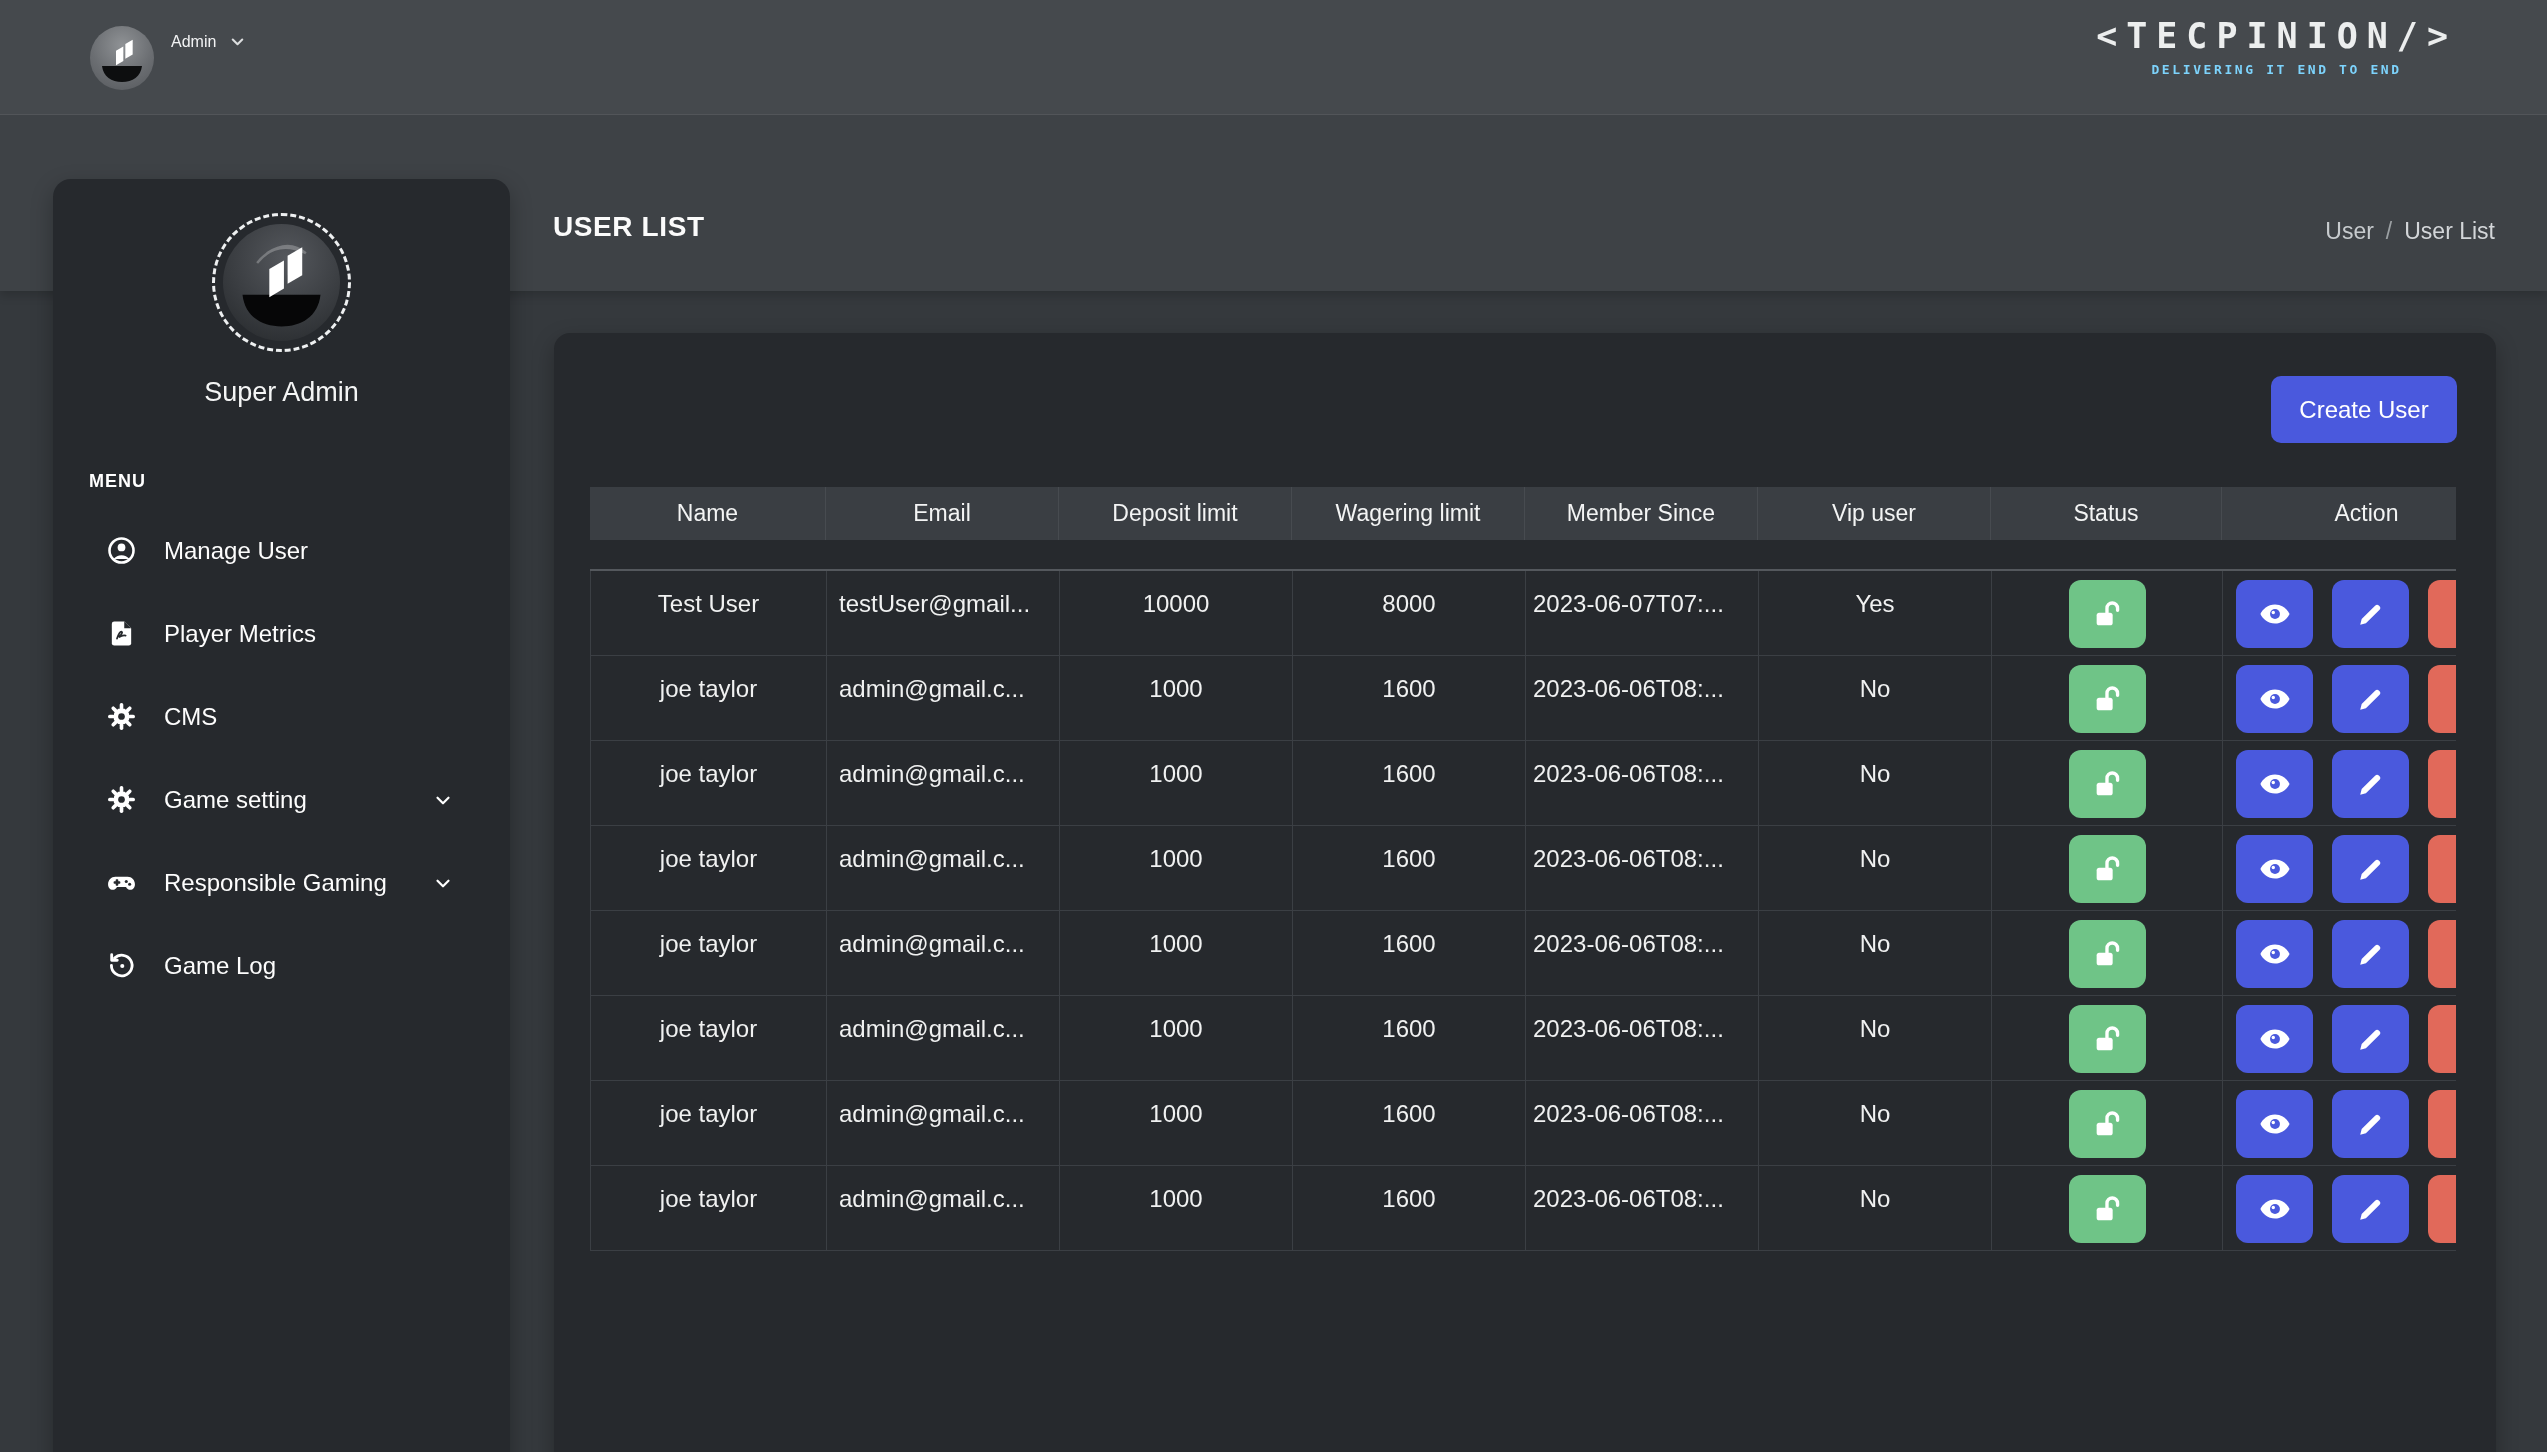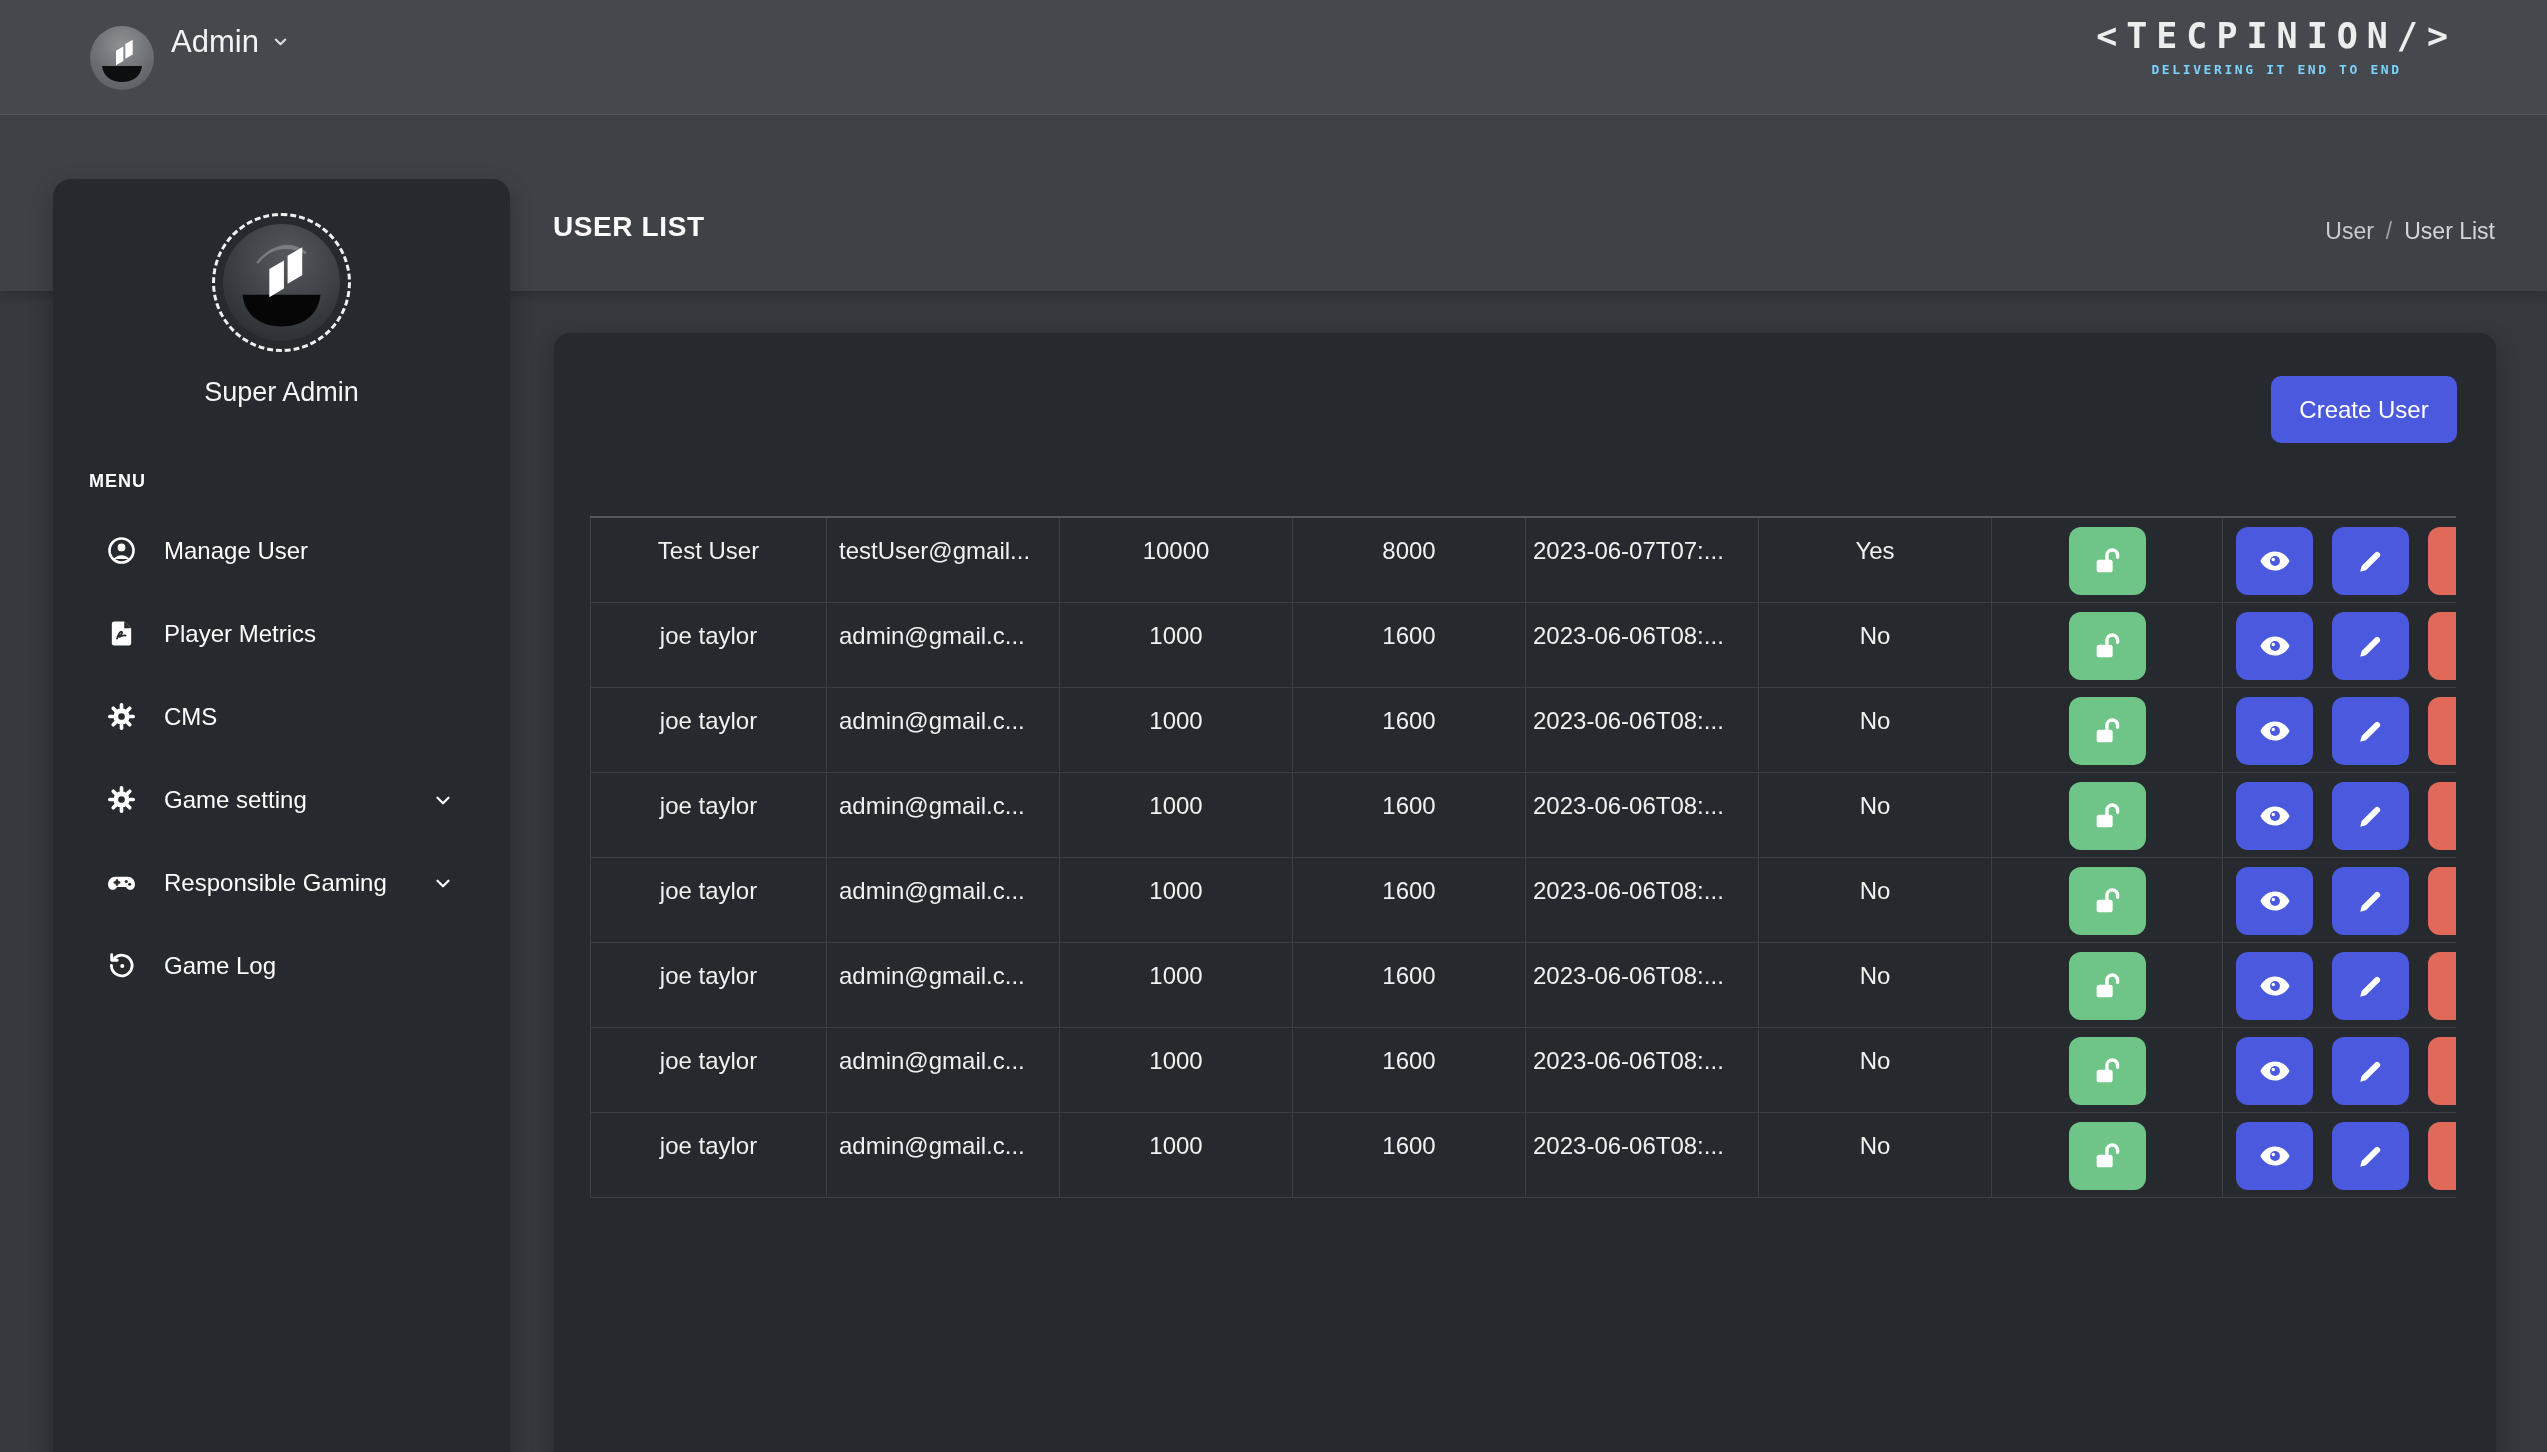--- a/index.html
+++ b/index.html
@@ -33,21 +33,21 @@
   .topbar-avatar{
     position:absolute;left:90px;top:26px;width:64px;height:64px;border-radius:50%;
     background:radial-gradient(circle at 50% 30%, #8f9295 0%, #6b6e72 55%, #55585c 100%);
     display:flex;align-items:center;justify-content:center;overflow:hidden;
     border:none;cursor:pointer;
   }
   .admin-menu{
     position:absolute;left:171px;top:0;height:83px;
     display:flex;align-items:center;gap:12px;
     background:none;border:none;cursor:pointer;
-    color:#f2f3f4;font-size:31px;font-family:inherit;
+    color:#f2f3f4;font-size:16px;font-family:inherit;
   }
   .brand{
     position:absolute;right:90px;top:16px;text-align:center;color:#eceeee;
   }
   .brand-logo{
     font-family:"DejaVu Sans Mono", monospace;
     font-size:35px;font-weight:700;letter-spacing:9px;white-space:nowrap;text-align:center;
   }
   .brand-tagline{
     margin-top:6px;
@@ -308,20 +308,30 @@
       </span>
       <span>Game Log</span>
     </button>
   </nav>
 </aside>
 
 <section class="card">
   <button class="create-btn">Create User</button>
 
   <div class="table-wrap">
+    <div class="t-head">
+      <div class="th-cell">Name</div>
+      <div class="th-cell">Email</div>
+      <div class="th-cell">Deposit limit</div>
+      <div class="th-cell">Wagering limit</div>
+      <div class="th-cell">Member Since</div>
+      <div class="th-cell">Vip user</div>
+      <div class="th-cell">Status</div>
+      <div class="th-cell">Action</div>
+    </div>
     <div class="t-body">
   <div class="t-row">
     <div class="t-cell c-center">Test User</div>
     <div class="t-cell c-left">testUser@gmail...</div>
     <div class="t-cell c-center">10000</div>
     <div class="t-cell c-center">8000</div>
     <div class="t-cell c-member">2023-06-07T07:...</div>
     <div class="t-cell c-center">Yes</div>
     <div class="t-cell c-status">
       <button class="btn-sq btn-green">

